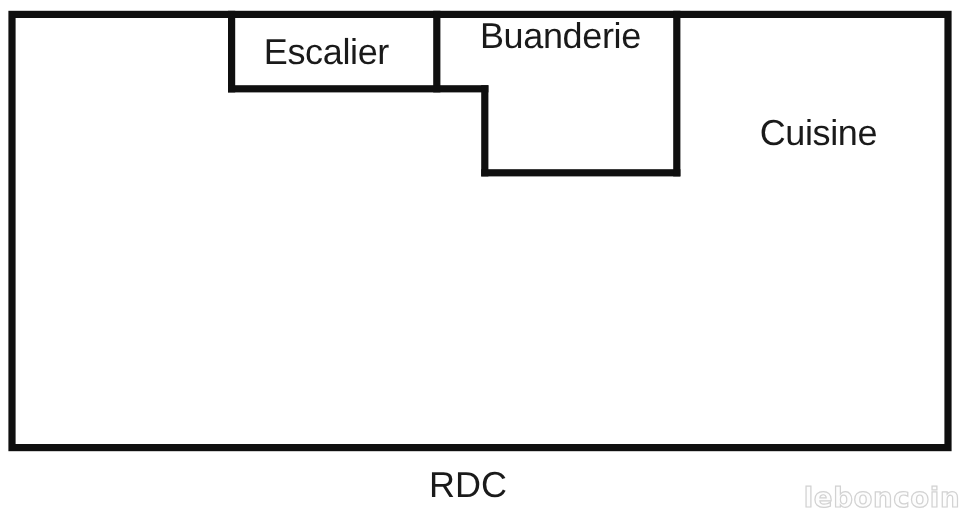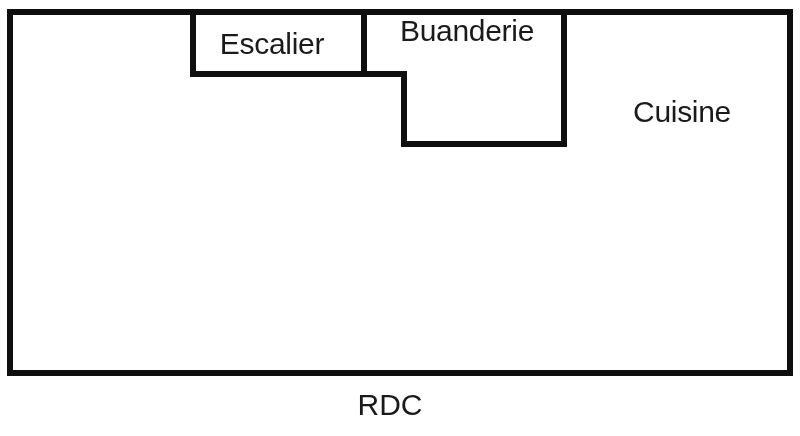--- a/index.html
+++ b/index.html
@@ -90,14 +90,15 @@
   <div class="wall wall-buanderie-notch"></div>
   <div class="wall wall-buanderie-bottom"></div>
   <div class="wall wall-buanderie-right"></div>
 
   <span class="room-label label-escalier">Escalier</span>
   <span class="room-label label-buanderie">Buanderie</span>
   <span class="room-label label-cuisine">Cuisine</span>
 
   <span class="floor-title">RDC</span>
 
+  <span class="watermark">leboncoin</span>
 
 </div>
 
 </body></html>

